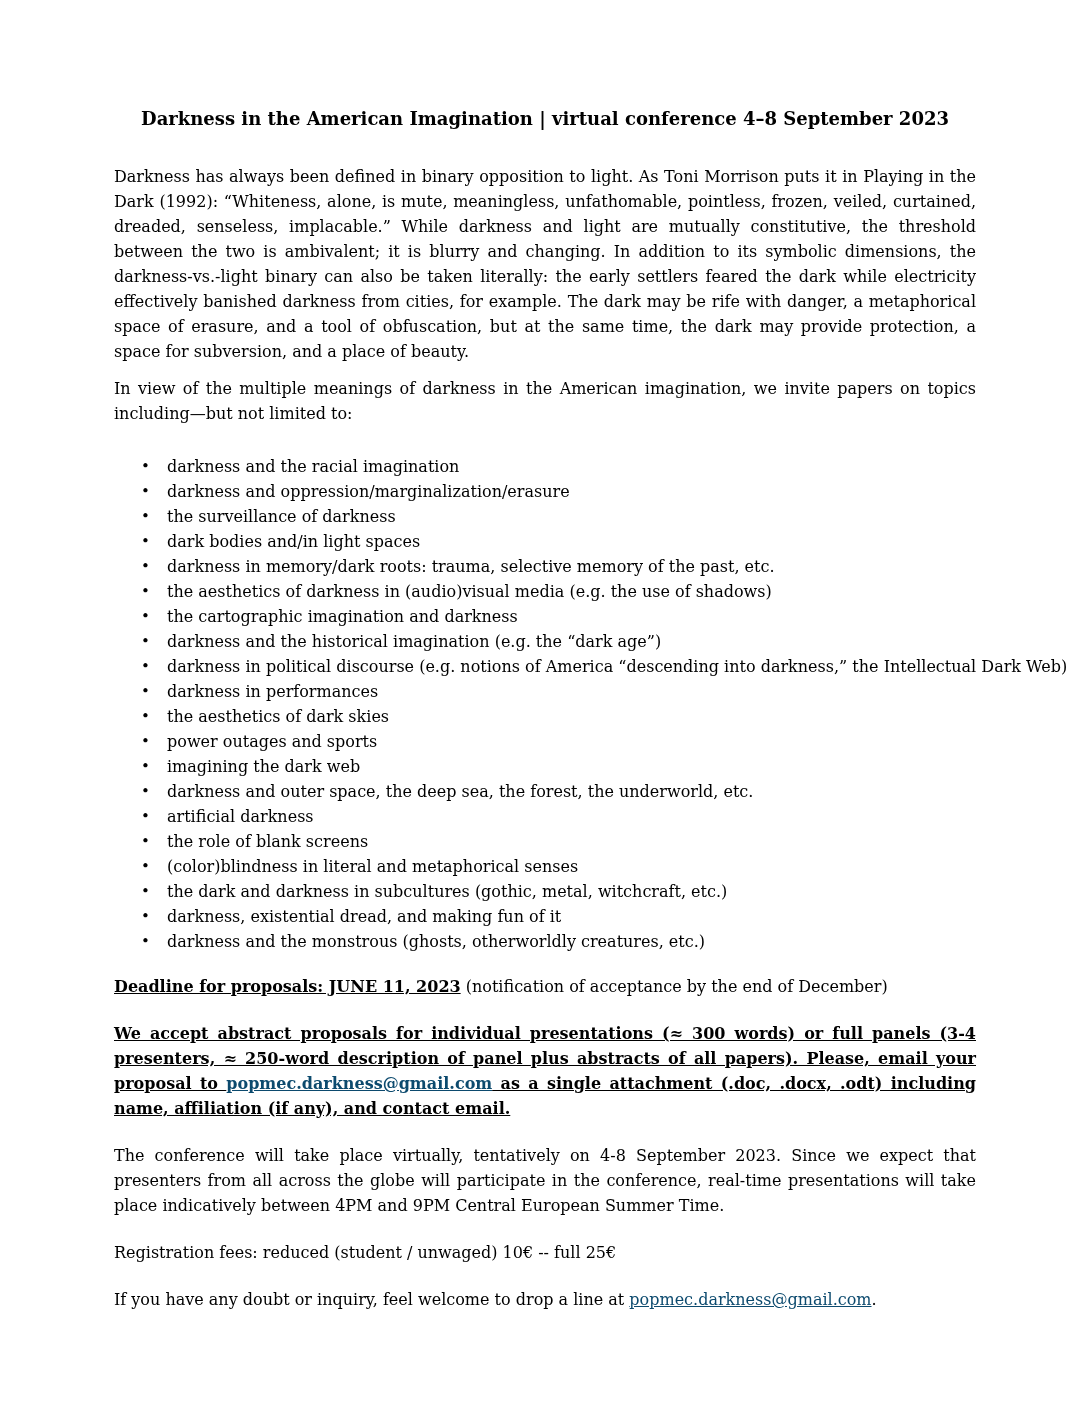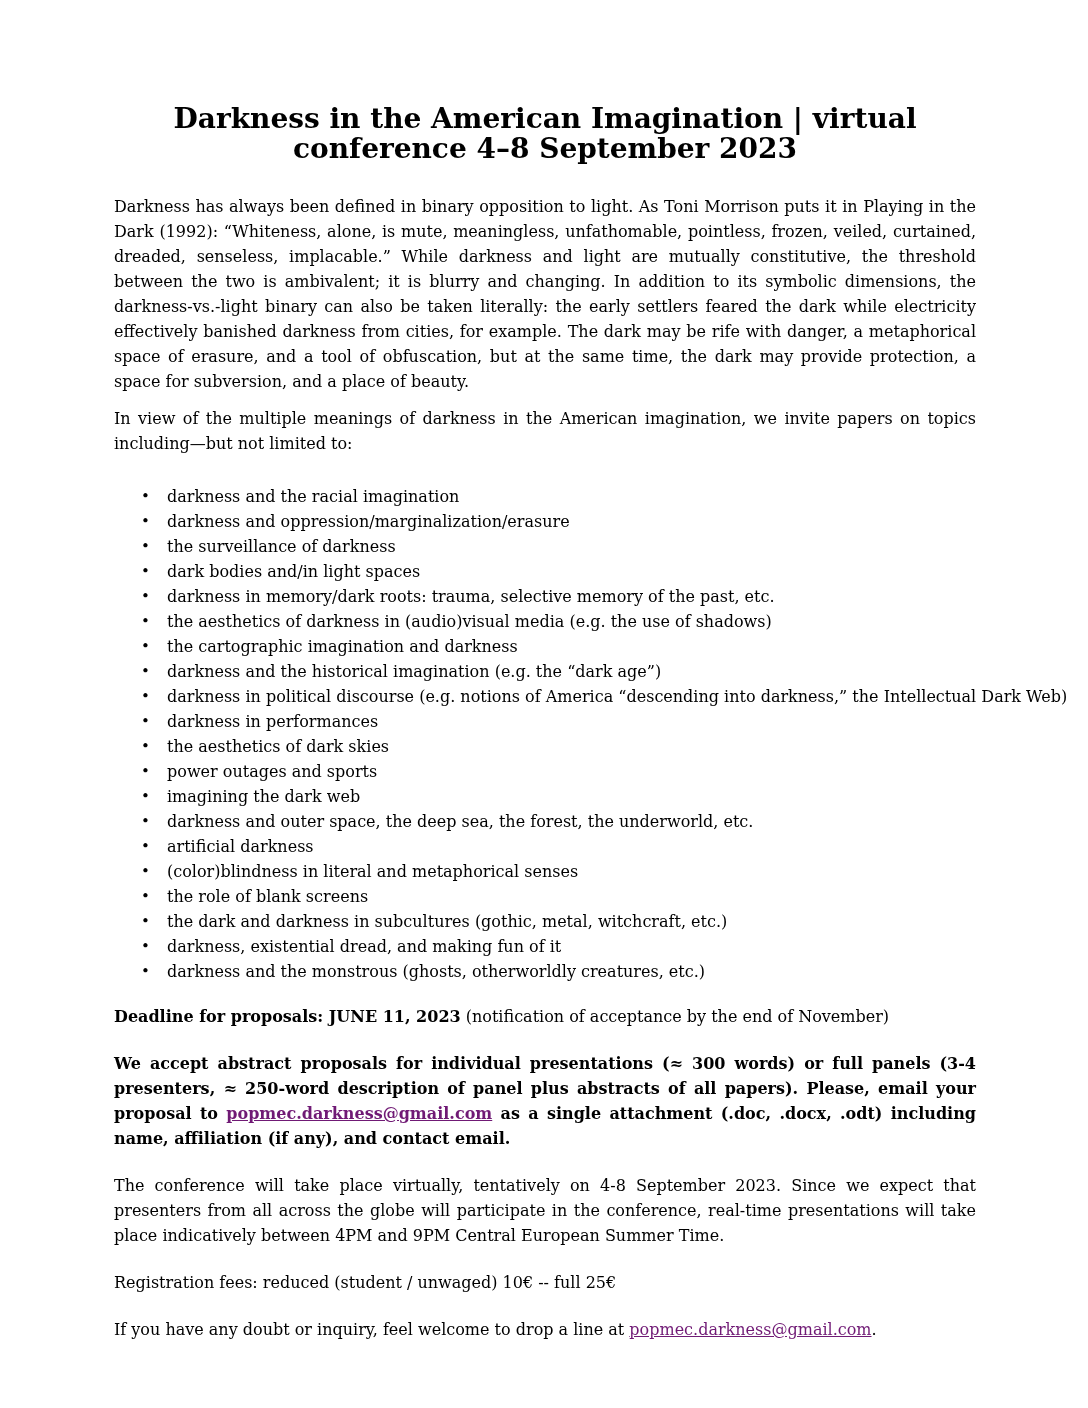--- a/index.html
+++ b/index.html
@@ -13,21 +13,21 @@
     box-sizing: border-box;
     padding: 104px 100px 0 102px;
     background: #ffffff;
     font-family: "DejaVu Serif", serif;
     font-size: 16px;
     line-height: 25px;
     color: #000000;
     overflow: hidden;
   }
   .doc-title {
-    font-size: 28px;
+    font-size: 18px;
     line-height: 30px;
     font-weight: bold;
     text-align: center;
     margin: 0 0 30px 0;
   }
   p {
     margin: 12px;
     text-align: justify;
   }
   p.gap-after {
@@ -44,23 +44,23 @@
     line-height: 25px;
     white-space: nowrap;
   }
   ul.topics li::before {
     content: "\2022";
     position: absolute;
     left: 39px;
     top: 0;
     font-size: 15px;
   }
-  .bold { font-weight: bold; }
+  .bold { font-weight: bold; text-decoration: underline; }
   a.email-link {
-    color: #701a75;
+    color: #0c4a6e;
     text-decoration: underline;
     cursor: pointer;
   }
 </style>
 </head>
 <body>
 
 <div class="page">
 
   <h1 class="doc-title">Darkness in the American Imagination | virtual conference 4–8 September 2023</h1>
@@ -78,28 +78,28 @@
     <li>the aesthetics of darkness in (audio)visual media (e.g. the use of shadows)</li>
     <li>the cartographic imagination and darkness</li>
     <li>darkness and the historical imagination (e.g. the “dark age”)</li>
     <li>darkness in political discourse (e.g. notions of America “descending into darkness,” the Intellectual Dark Web)</li>
     <li>darkness in performances</li>
     <li>the aesthetics of dark skies</li>
     <li>power outages and sports</li>
     <li>imagining the dark web</li>
     <li>darkness and outer space, the deep sea, the forest, the underworld, etc.</li>
     <li>artificial darkness</li>
+    <li>the role of blank screens</li>
     <li>(color)blindness in literal and metaphorical senses</li>
-    <li>the role of blank screens</li>
     <li>the dark and darkness in subcultures (gothic, metal, witchcraft, etc.)</li>
     <li>darkness, existential dread, and making fun of it</li>
     <li>darkness and the monstrous (ghosts, otherworldly creatures, etc.)</li>
   </ul>
 
-  <p class="gap-after"><span class="bold">Deadline for proposals: JUNE 11, 2023</span><span> (notification of acceptance by the end of November)</span></p>
+  <p class="gap-after"><span class="bold">Deadline for proposals: JUNE 11, 2023</span><span> (notification of acceptance by the end of December)</span></p>
 
   <p class="bold gap-after"><span>We accept abstract proposals for individual presentations (≈ 300 words) or full panels (3-4 presenters, ≈ 250-word description of panel plus abstracts of all papers). Please, email your proposal to </span><a class="email-link">popmec.darkness@gmail.com</a><span> as a single attachment (.doc, .docx, .odt) including name, affiliation (if any), and contact email.</span></p>
 
   <p class="gap-after">The conference will take place virtually, tentatively on 4-8 September 2023. Since we expect that presenters from all across the globe will participate in the conference, real-time presentations will take place indicatively between 4PM and 9PM Central European Summer Time.</p>
 
   <p class="gap-after">Registration fees: reduced (student / unwaged) 10€ -- full 25€</p>
 
   <p><span>If you have any doubt or inquiry, feel welcome to drop a line at </span><a class="email-link">popmec.darkness@gmail.com</a><span>.</span></p>
 
 </div>

